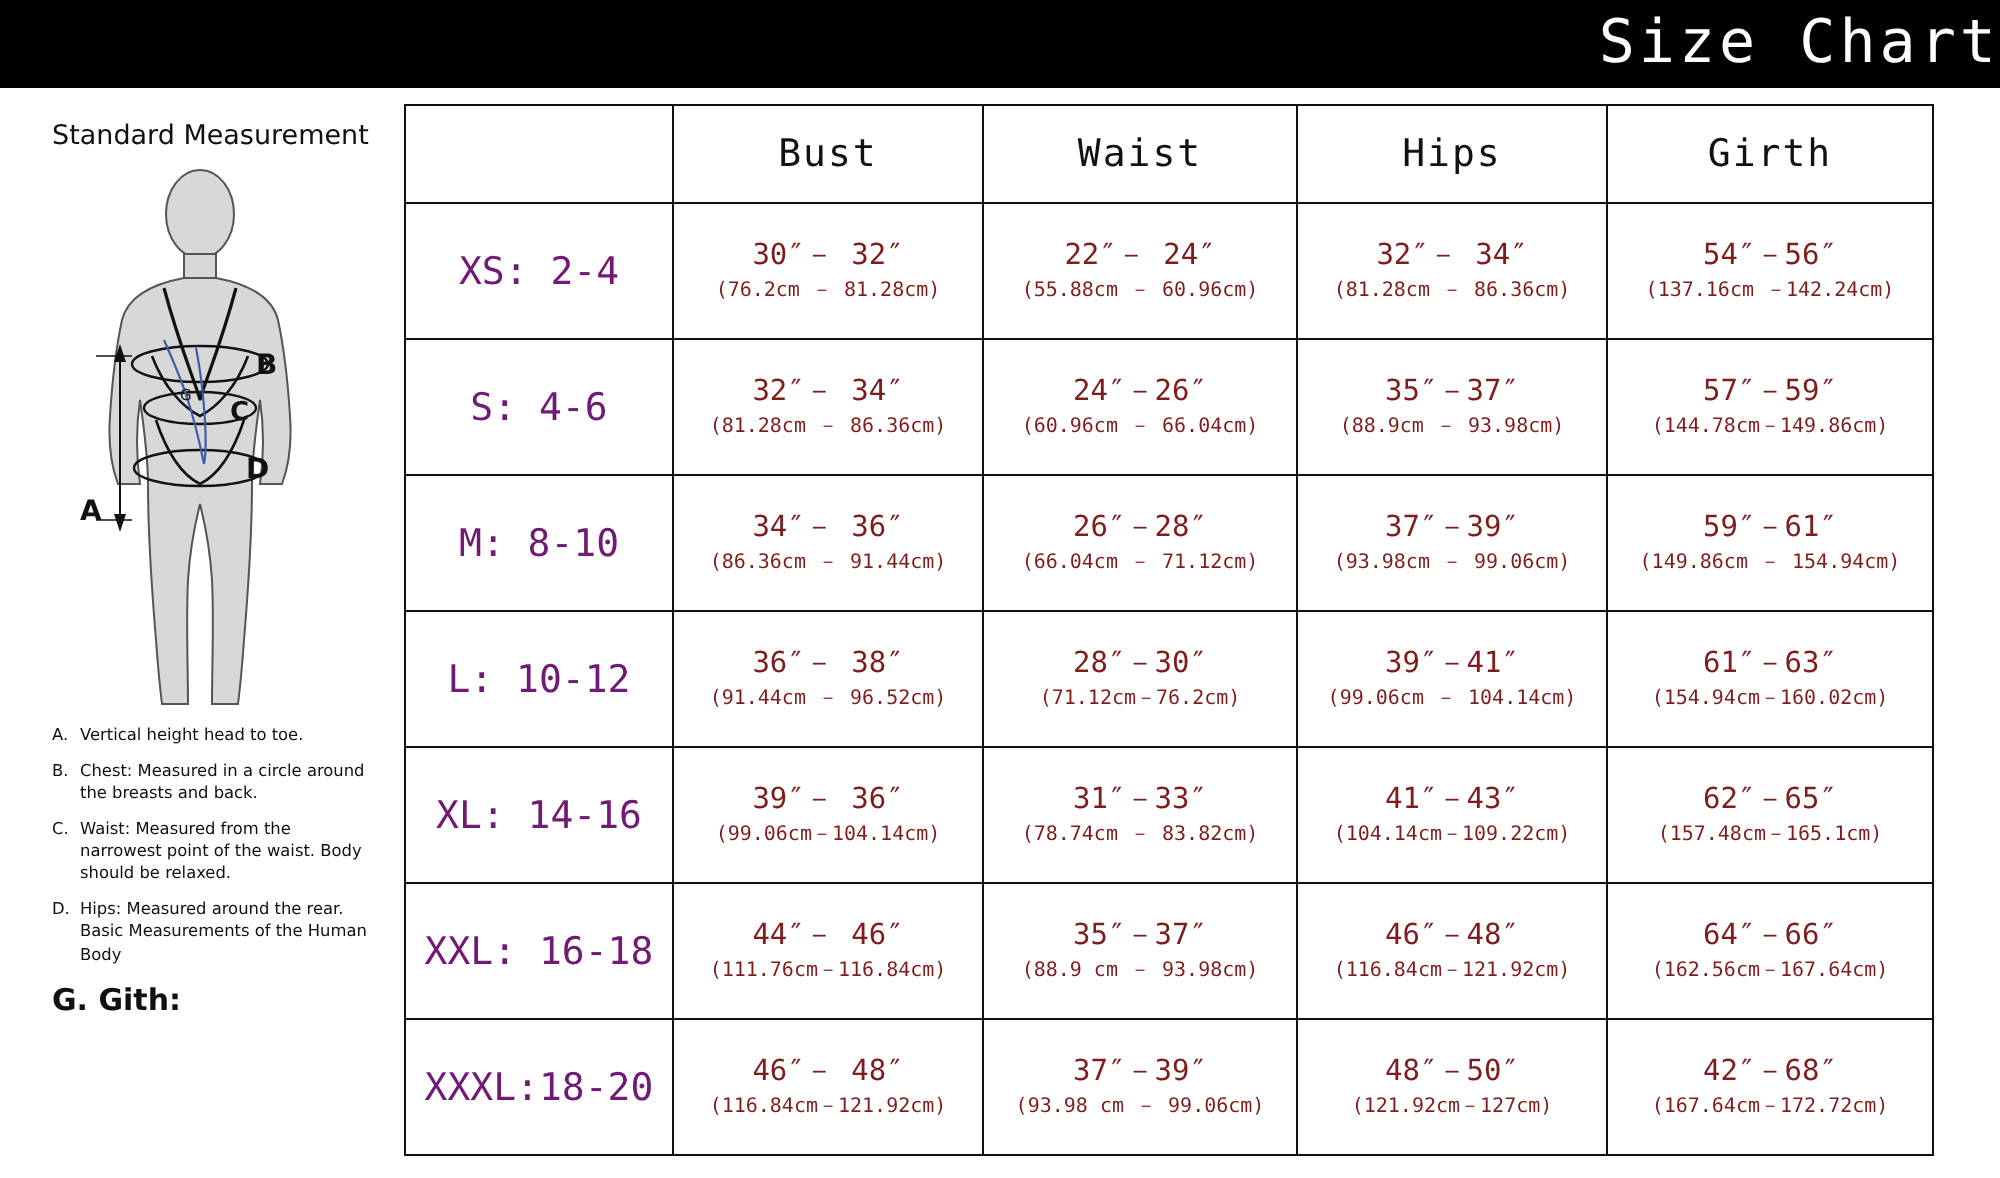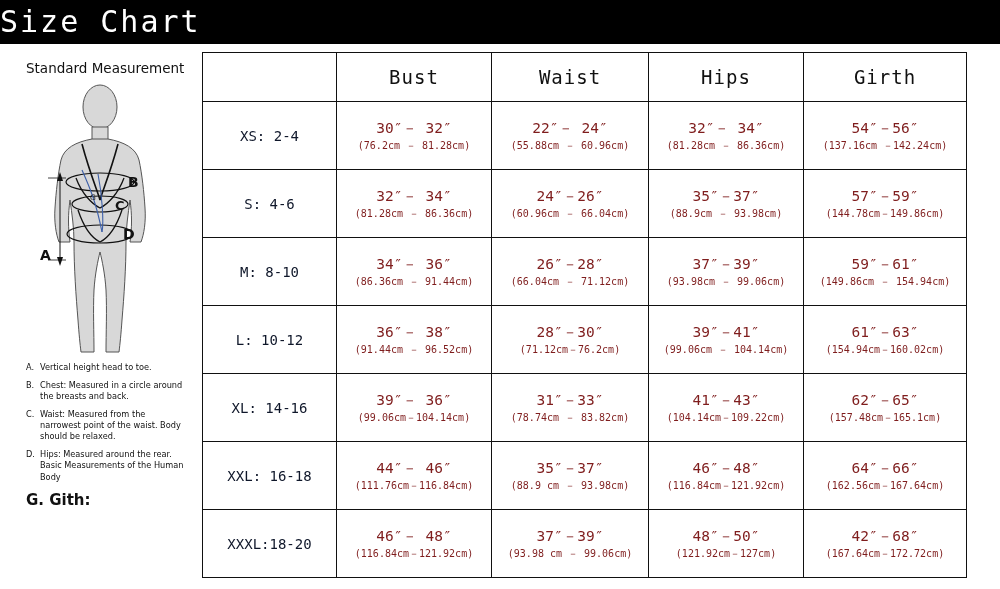--- a/index.html
+++ b/index.html
@@ -24,21 +24,21 @@
     height: 44px;
     background: #000000;
   }
   #header-title {
     position: absolute;
     left: 0;
     top: 0;
     width: 1000px;
     height: 44px;
     line-height: 44px;
-    text-align: left;
+    text-align: right;
     color: #ffffff;
     font-family: "DejaVu Sans Mono", monospace;
     font-size: 30px;
     letter-spacing: 2px;
   }
 
   
   #left-panel {
     position: absolute;
     left: 0;
@@ -111,23 +111,23 @@
     font-size: 19px;
     letter-spacing: 1px;
     color: #111;
   }
   #size-table th.corner-head {
     border-top: 1px solid #111;
     border-left: 1px solid #111;
   }
   td.size-cell {
     font-family: "DejaVu Sans Mono", monospace;
-    font-size: 14px;
+    font-size: 19px;
     letter-spacing: 0px;
-    color: #0f172a;
+    color: #701a75;
     height: 67px;
     padding-left: 10px;
     text-align: left;
   }
   td.meas-cell {
     height: 67px;
     line-height: 1.45;
     color: #7f1d1d;
   }
   .inches {

